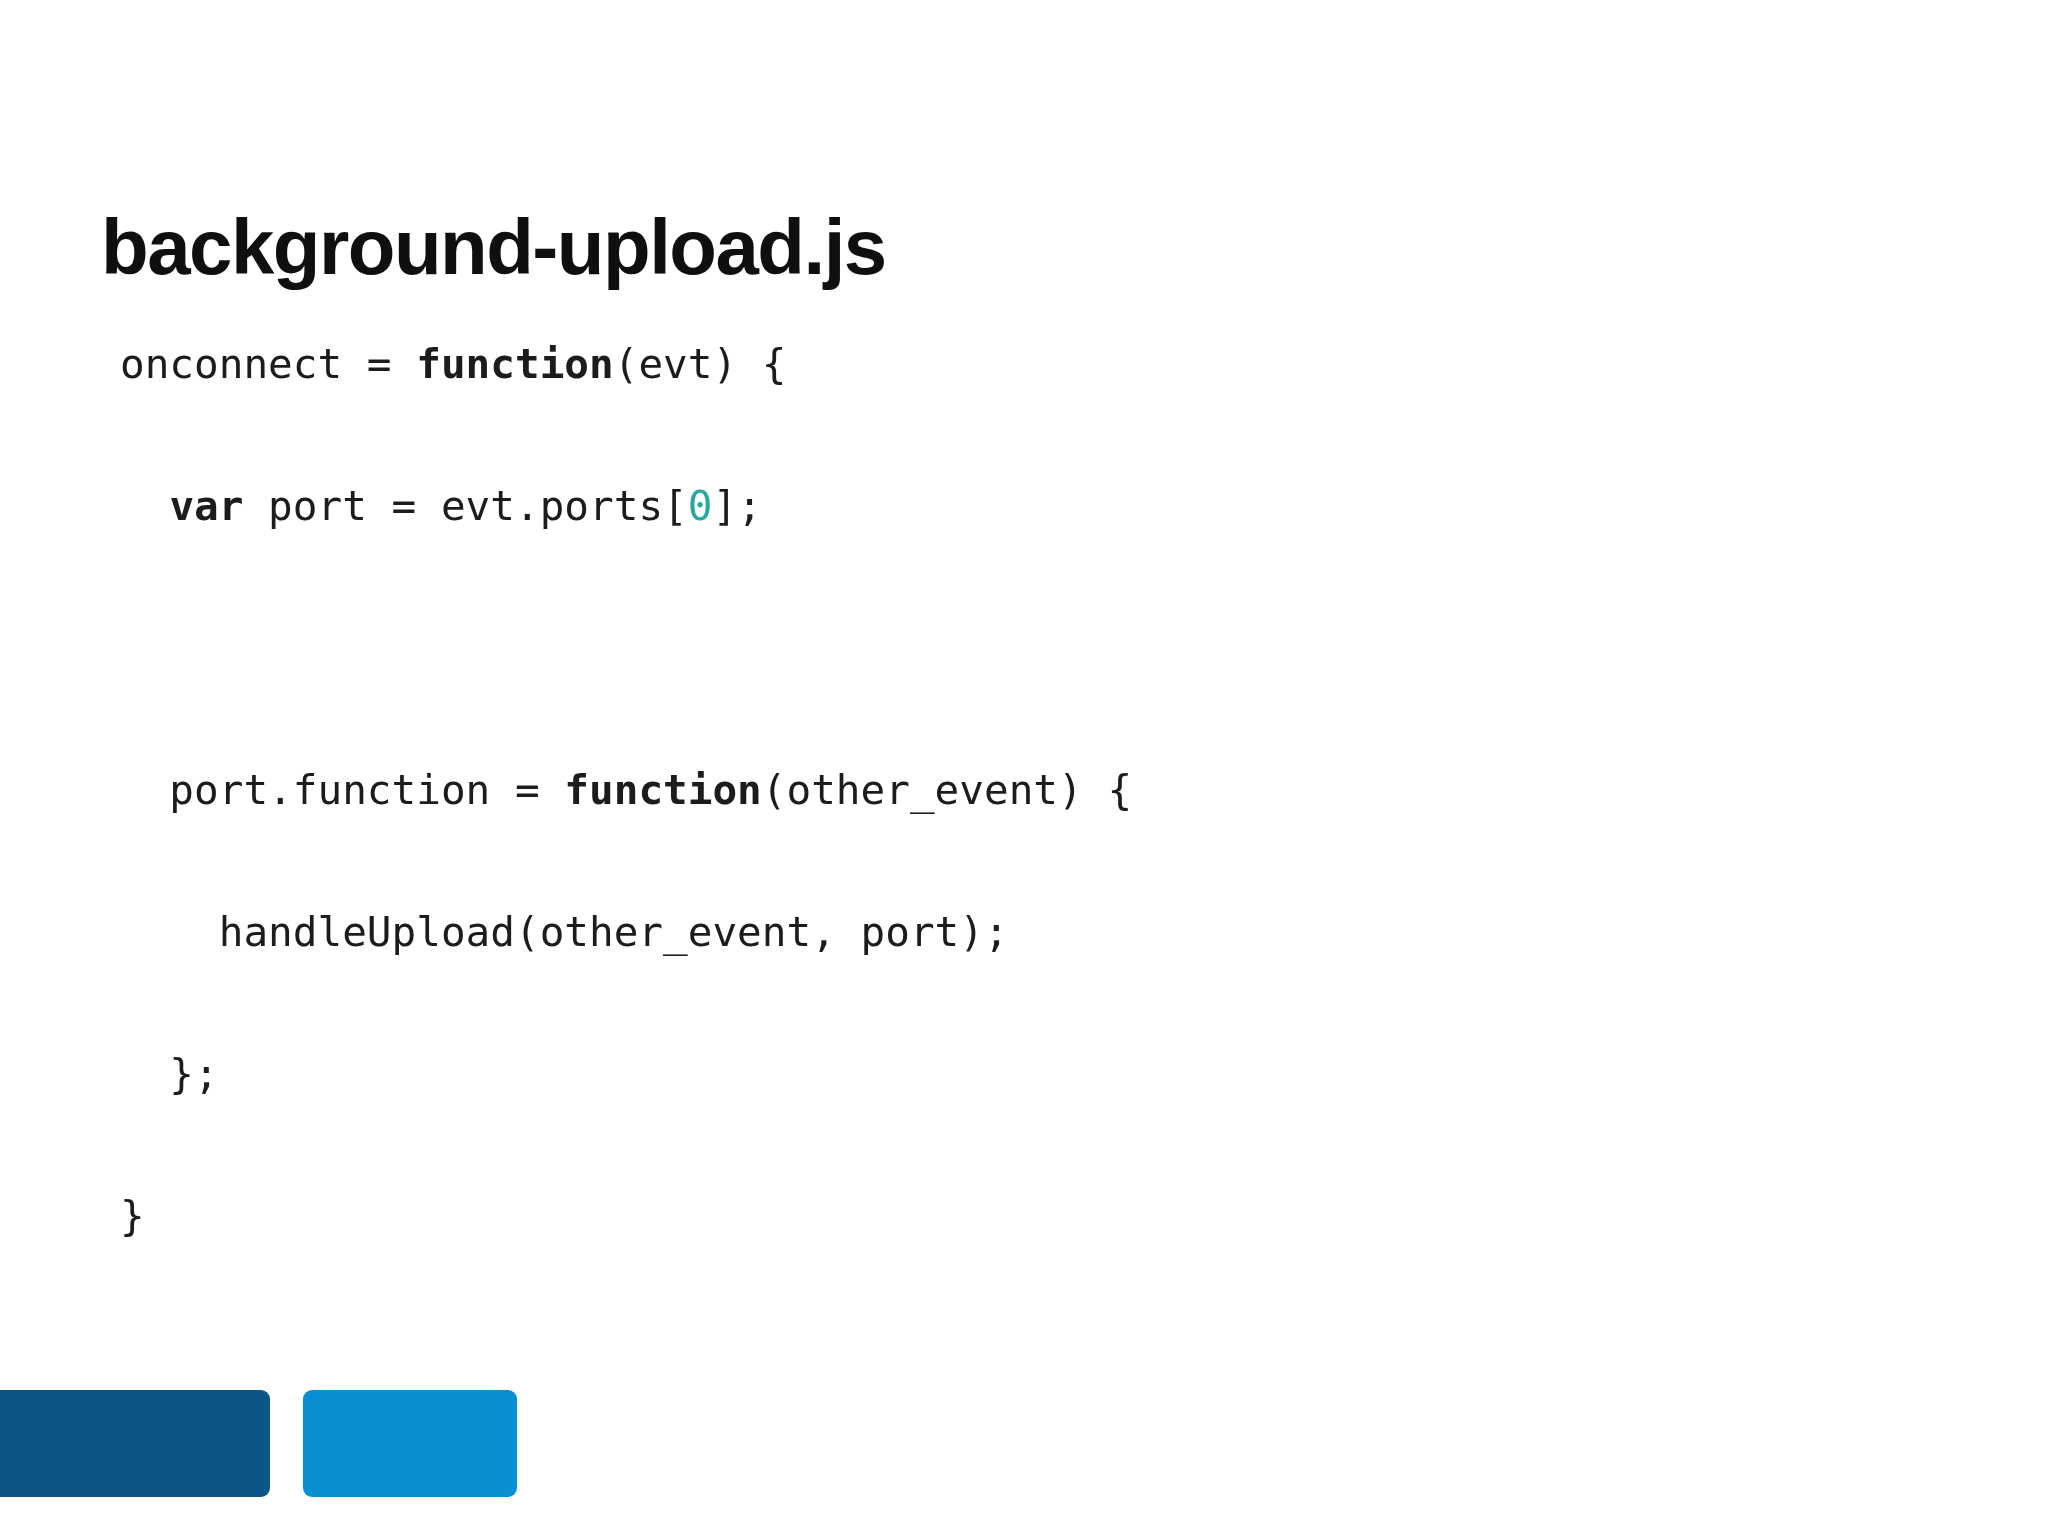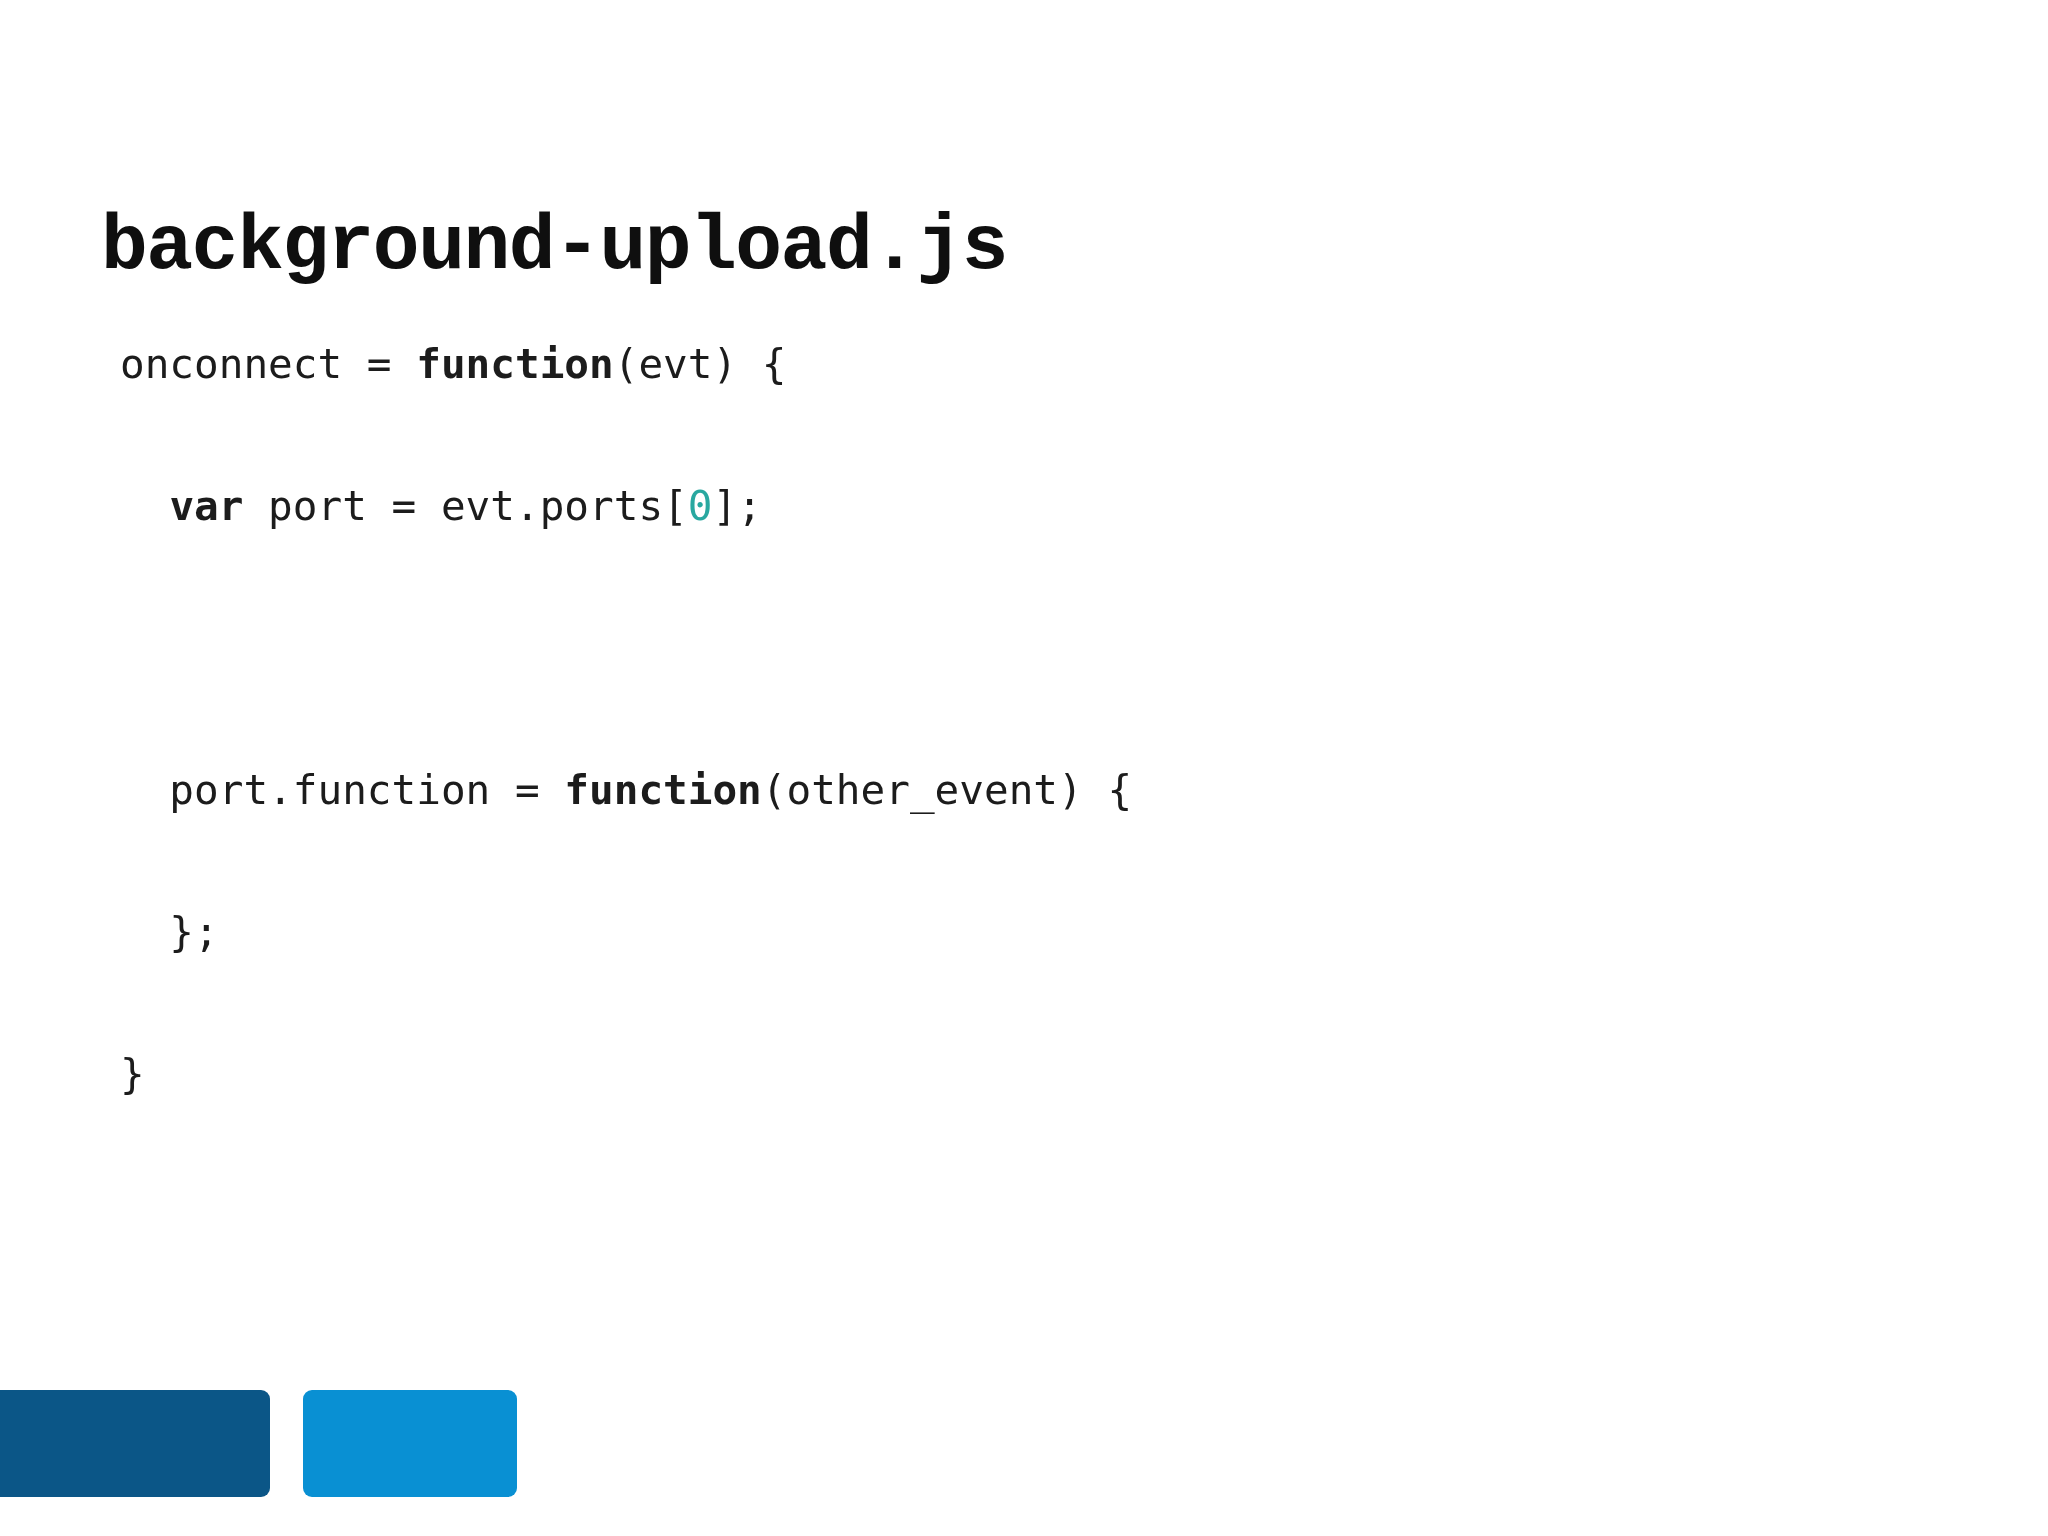--- a/index.html
+++ b/index.html
@@ -16,21 +16,21 @@
   }
   .slide {
     position: absolute;
     inset: 0;
     background: #ffffff;
   }
   .title {
     position: absolute;
     left: 101px;
     top: 156px;
-    font-family: Liberation Mono, monospace;
+    font-family: Liberation Sans, sans-serif;
     font-weight: bold;
     font-size: 78px;
     line-height: 1.0;
     letter-spacing: -1.5px;
     color: #0f0f0f;
     white-space: nowrap;
   }
   .code {
     position: absolute;
     left: 120px;
@@ -71,20 +71,21 @@
 <body>
 
 <div class="slide">
 
   <h1 class="title" data-bind="slide.title">background-upload.js</h1>
 
   <pre class="code"><div class="code-line"><span data-bind="slide.code.lines.0.segments.0.text">onconnect = </span><span class="kw" data-bind="slide.code.lines.0.segments.1.text">function</span><span data-bind="slide.code.lines.0.segments.2.text">(evt) {</span></div>
 <div class="code-line"><span data-bind="slide.code.lines.1.segments.0.text">  </span><span class="kw" data-bind="slide.code.lines.1.segments.1.text">var</span><span data-bind="slide.code.lines.1.segments.2.text"> port = evt.ports[</span><span class="num" data-bind="slide.code.lines.1.segments.3.text" data-bind-style="color:slide.code.number_color" style="color: rgb(41, 168, 160);">0</span><span data-bind="slide.code.lines.1.segments.4.text">];</span></div>
 <div class="code-line"><span data-bind="slide.code.lines.2.segments.0.text"></span></div>
 <div class="code-line"><span data-bind="slide.code.lines.3.segments.0.text">  port.function = </span><span class="kw" data-bind="slide.code.lines.3.segments.1.text">function</span><span data-bind="slide.code.lines.3.segments.2.text">(other_event) {</span></div>
+<div class="code-line"><span data-bind="slide.code.lines.4.segments.0.text">    handleUpload(other_event, port);</span></div>
 <div class="code-line"><span data-bind="slide.code.lines.5.segments.0.text">  };</span></div>
 <div class="code-line"><span data-bind="slide.code.lines.6.segments.0.text">}</span></div>
 </pre>
 
   <div class="bar bar-dark" data-bind-style="background:slide.decor.bar_dark_color" style="background: rgb(11, 86, 135);"></div>
 
   <div class="bar bar-light" data-bind-style="background:slide.decor.bar_light_color" style="background: rgb(9, 144, 211);"></div>
 
 </div>
 

